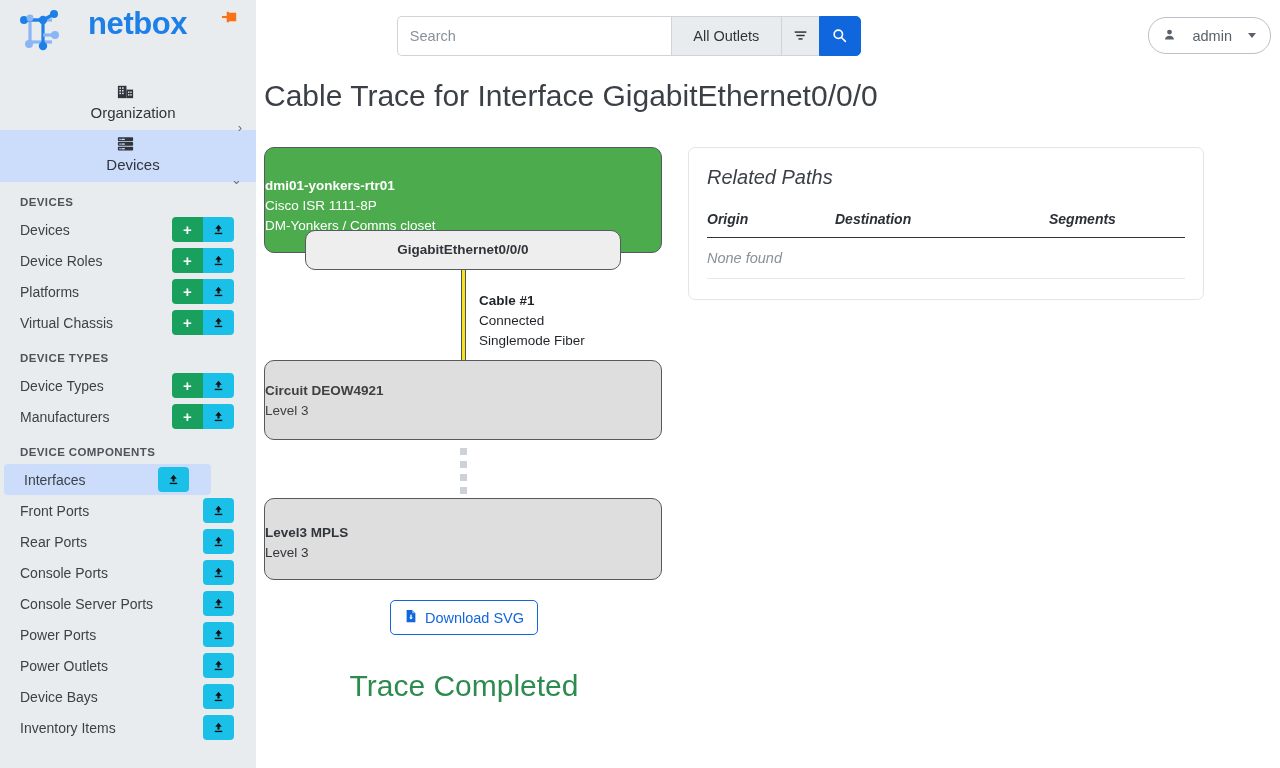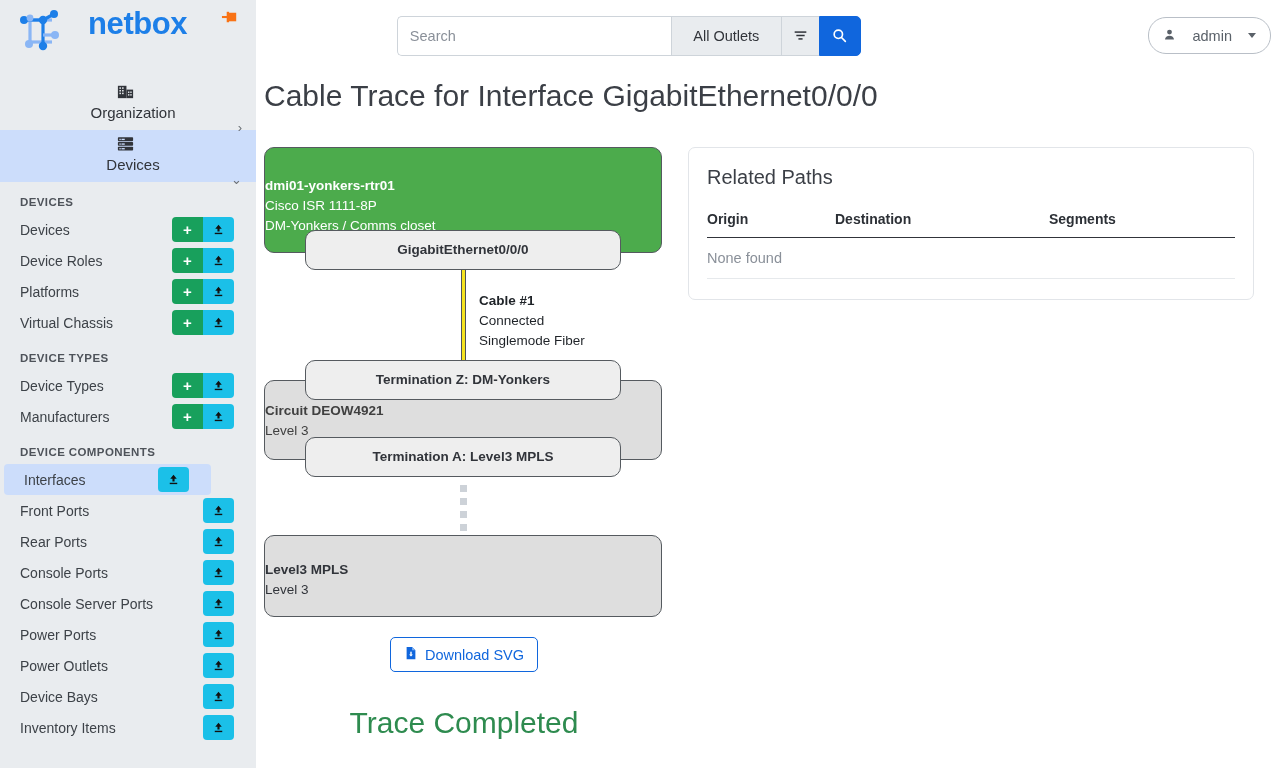--- a/index.html
+++ b/index.html
@@ -194,22 +194,23 @@
   .trace-status {
     text-align: center; color: #2e8b4f;
     font-size: 30px; font-weight: 400;
     margin-top: 34px;
   }
 
   
   .side-col { flex: 1 1 auto; padding-left: 24px; }
   .card {
     border: 1px solid #e2e5e9; border-radius: 7px;
-    background: #fff; width: 566px;
+    background: #fff; width: 516px;
     padding: 18px 18px 20px 18px;
+    font-style: italic;
   }
   .card-title { font-size: 20px; font-weight: 400; color: #3b3f46; margin-bottom: 22px; }
   table.paths { width: 100%; border-collapse: collapse; }
   table.paths th {
     text-align: left; font-size: 14px; font-weight: 700; color: #2c3036;
     padding: 0 0 10px 0; border-bottom: 1.6px solid #31343a;
   }
   table.paths td {
     font-size: 14.5px; color: #8a9099;
     padding: 12px 0 12px 0; border-bottom: 1px solid #e6e9ec;
@@ -524,32 +525,26 @@
 
           <div class="cable-seg">
             <div class="cable-line"></div>
             <div class="cable-label">
               <div class="cl1">Cable #1</div>
               <div class="cl2">Connected</div>
               <div class="cl2">Singlemode Fiber</div>
             </div>
           </div>
 
-          <div class="node node-term" style="margin-top:-20px;">
-            <span class="t1">Termination Z: DM-Yonkers</span>
-          </div>
 
           <div class="node node-circuit">
             <div class="t1">Circuit DEOW4921</div>
             <div class="t2">Level 3</div>
           </div>
 
-          <div class="node node-term">
-            <span class="t1">Termination A: Level3 MPLS</span>
-          </div>
 
           <div class="dotted-seg">
             <div class="dot" style="top:8px;"></div>
             <div class="dot" style="top:21px;"></div>
             <div class="dot" style="top:34px;"></div>
             <div class="dot" style="top:47px;"></div>
           </div>
 
           <div class="node node-provider">
             <div class="t1">Level3 MPLS</div>

